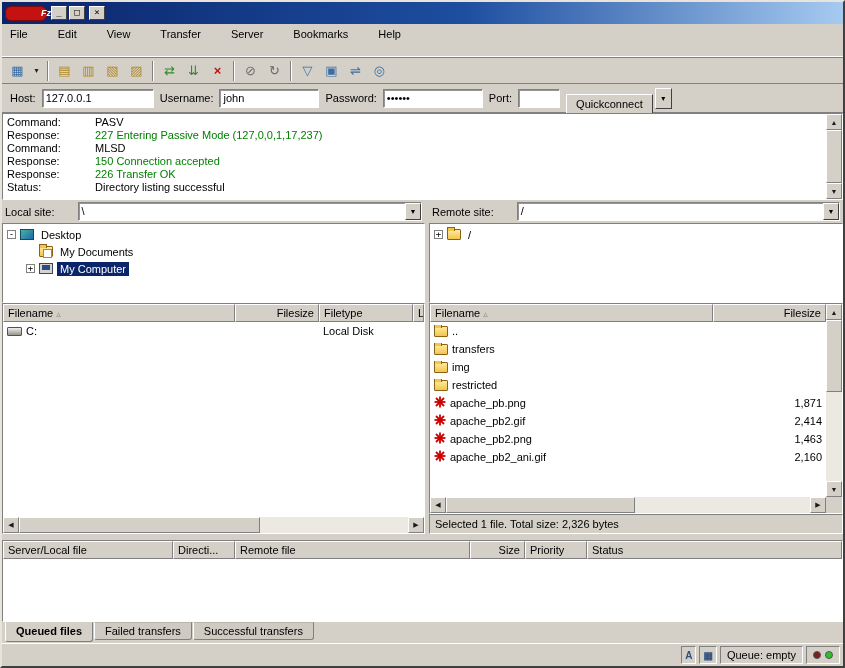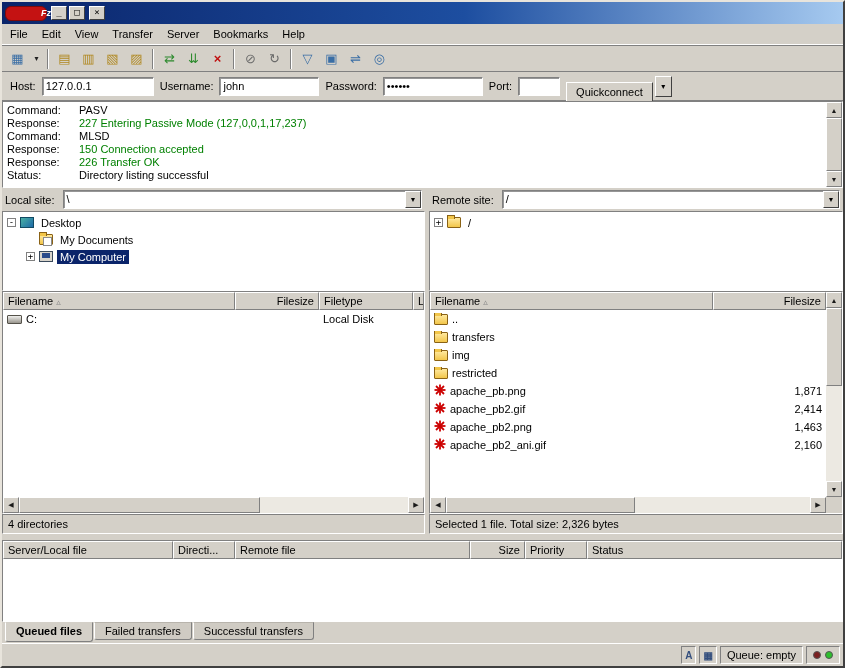--- a/index.html
+++ b/index.html
@@ -32,21 +32,21 @@
   .title-text { color:#fff; font-weight:bold; flex:1; white-space:nowrap; overflow:hidden; }
   .win-controls { display:flex; gap:2px; }
   .wbtn {
     width:16px; height:14px; background:#d4d0c8;
     border:1px solid; border-color:#fff #404040 #404040 #fff;
     font-size:9px; line-height:11px; text-align:center; cursor:default;
     font-family:"DejaVu Sans Mono", monospace;
   }
   .wbtn.close { margin-left:2px; }
   
-  .menubar { height:21px; flex:none; display:flex; align-items:stretch; padding-left:1px; border-bottom:1px solid #fff; }
+  .menubar { height:33px; flex:none; display:flex; align-items:stretch; padding-left:1px; border-bottom:1px solid #fff;gap:16px; }
   .menu-item { padding:0 7px; line-height:20px; cursor:default; }
   
   .toolbar { height:27px; flex:none; display:flex; align-items:center; padding:0 4px; gap:1px;
              border-top:1px solid #808080; border-bottom:1px solid #808080; }
   .tbtn { width:23px; height:22px; display:flex; align-items:center; justify-content:center; flex:none; }
   .tbtn.narrow { width:13px; }
   .tglyph { font-size:13px; line-height:13px; }
   .c-blue  { color:#3a6ea5; }
   .c-gold  { color:#b08820; }
   .c-green { color:#2e8b2e; }
@@ -68,21 +68,21 @@
   .qc-btn {
     height:21px; padding:0 9px; font:11px "Liberation Sans",sans-serif;
     background:#d4d0c8; border:1px solid; border-color:#fff #404040 #404040 #fff; cursor:default;margin-top:12px;
   }
   .qc-dd { width:17px; height:21px; font-size:8px; background:#d4d0c8;
            border:1px solid; border-color:#fff #404040 #404040 #fff; margin-left:-4px; cursor:default; }
   
   .log { height:87px; flex:none; display:flex; background:#fff;
          border:1px solid; border-color:#808080 #fff #fff #808080; }
   .log-lines { flex:1; padding:2px 4px; overflow:hidden; }
-  .log-line { display:flex; height:13px; line-height:13px; white-space:nowrap; }
+  .log-line { display:flex; height:13px; line-height:13px; white-space:nowrap;gap:16px; }
   .log-prefix { width:72px; flex:none; }
   .log-msg[data-tone="green"] { color:#008000; }
   .log-msg[data-tone="black"] { color:#000; }
   
   .vscroll { width:16px; flex:none; display:flex; flex-direction:column; background:#ece9e2; }
   .hscroll { height:16px; flex:none; display:flex; background:#ece9e2; }
   .sb-btn { width:16px; height:16px; flex:none; background:#d4d0c8;
             border:1px solid; border-color:#fff #808080 #808080 #fff;
             display:flex; align-items:center; justify-content:center; font-size:7px; color:#1a1a1a; }
   .sb-up::before{content:"▲";} .sb-down::before{content:"▼";}
@@ -92,21 +92,21 @@
               border:1px solid; border-color:#fff #808080 #808080 #fff; }
   .sb-thumb.v { left:0; right:0; }
   .sb-thumb.h { top:0; bottom:0; }
   .sb-corner { width:16px; height:16px; background:#d4d0c8; flex:none; }
   
   .panes { flex:1; min-height:0; display:flex; }
   .pane { display:flex; flex-direction:column; min-width:0; }
   .pane.left { width:423px; flex:none; }
   .pane.right { flex:1; }
   .vsplit { width:4px; flex:none; background:#d4d0c8; }
-  .site-row { height:23px; flex:none; display:flex; align-items:center; gap:8px; padding:0 3px; }
+  .site-row { height:23px; flex:none; display:flex; align-items:center; gap:23px; padding:0 3px; }
   .combo { flex:1; height:19px; display:flex; background:#fff;
            border:1px solid; border-color:#808080 #fff #fff #808080;
            box-shadow:inset 1px 1px 0 rgba(64,64,64,.55); }
   .combo-text { flex:1; padding:2px 3px; white-space:nowrap; overflow:hidden; }
   .combo-btn { width:16px; height:100%; background:#d4d0c8;
                border:1px solid; border-color:#fff #404040 #404040 #fff;
                display:flex; align-items:center; justify-content:center; font-size:7px; }
   .combo-btn::before{content:"▼";}
   .treebox { height:80px; flex:none; background:#fff; overflow:hidden; padding:2px 1px;
              border:1px solid; border-color:#808080 #fff #fff #808080; }
@@ -352,21 +352,20 @@
           </div>
           <div class="hscroll">
             <span class="sb-btn sb-left"></span>
             <span class="sb-track">
                 <span class="sb-thumb h" style="left:0;width:62%;"></span>
               </span>
             <span class="sb-btn sb-right"></span>
           </div>
         </div>
       </div>
-      <div class="pane-status">4 directories</div>
     </div>
 
     <div class="vsplit"></div>
 
     <div class="pane right">
       <div class="site-row">
         <span>Remote site:</span>
         <span class="combo">
           <span class="combo-text">/</span>
           <span class="combo-btn"></span>

